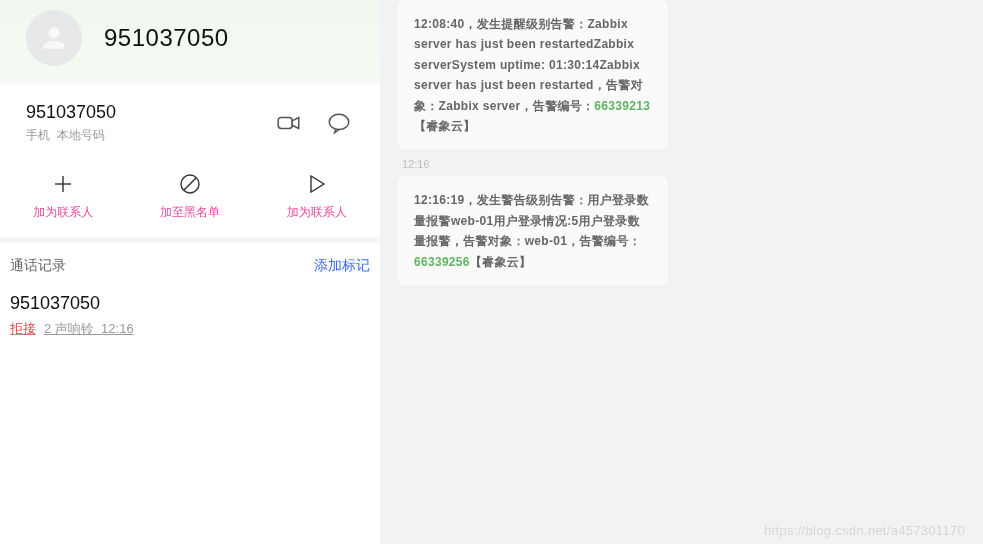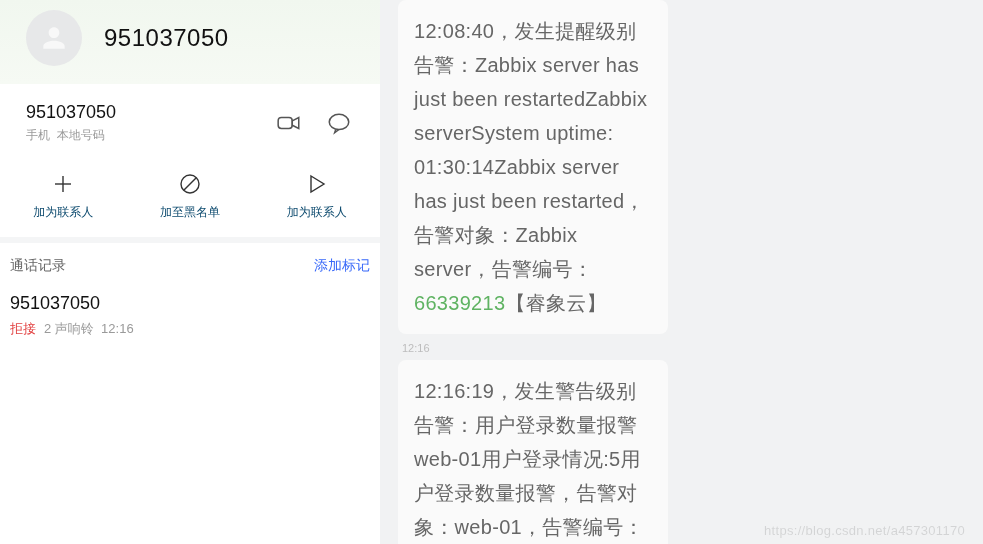--- a/index.html
+++ b/index.html
@@ -19,34 +19,34 @@
     .number-info .meta { font-size: 12px; color: #9a9a9a; }
     .number-actions { display: flex; gap: 20px; }
     .icon-btn { width: 30px; height: 30px; display: flex; align-items: center; justify-content: center; cursor: pointer; }
     .icon-btn svg { width: 26px; height: 26px; stroke: #555; fill: none; stroke-width: 1.4; }
 
     
     .action-bar { display: flex; justify-content: space-around; padding: 14px 0 16px; background: #fff; border-bottom: 6px solid #f4f5f6; }
     .action-item { display: flex; flex-direction: column; align-items: center; gap: 8px; cursor: pointer; }
     .action-item .icon { height: 24px; display: flex; align-items: center; justify-content: center; }
     .action-item .icon svg { width: 24px; height: 24px; stroke: #333; fill: none; stroke-width: 1.4; }
-    .action-item .label { font-size: 12px; color: #0c4a6e; text-align: right; }
+    .action-item .label { font-size: 12px; color: #ec4899; text-align: right; }
 
     
     .log-section { padding: 14px 10px; }
     .log-header { display: flex; justify-content: space-between; align-items: center; margin-bottom: 18px; }
     .log-title { font-size: 14px; color: #666; }
     .log-viewall { font-size: 14px; color: #3a6af9; cursor: pointer; }
     .log-item .num { font-size: 18px; color: #111; margin-bottom: 6px; }
-    .log-item .detail { font-size: 13px; color: #9a9a9a; }
+    .log-item .detail { font-size: 13px; color: #9a9a9a; text-decoration: underline; }
     .log-item .reject { color: #e24141; margin-right: 8px; }
 
     
     .msg-wrap { display: flex; flex-direction: column; padding: 0 18px 18px; }
-    .bubble { background: #fafafa; border-radius: 8px; padding: 14px 16px; font-size: 20px; color: #666; line-height: 1.7; max-width: 270px; margin-bottom: 0; letter-spacing: 0.3px; }
+    .bubble { background: #fafafa; border-radius: 8px; padding: 14px 16px; font-size: 12px; color: #666; line-height: 1.7; max-width: 270px; margin-bottom: 0; letter-spacing: 0.3px; font-weight: bold; }
     .bubble .green { color: #5fb362; }
     .ts-small { font-size: 11px; color: #bdbdbd; margin: 8px 0 6px 4px; }
 
     .watermark { position: absolute; right: 18px; bottom: 6px; font-size: 13px; color: rgba(0,0,0,0.12); letter-spacing: 0.3px; pointer-events: none; }
   </style>
 </head>
 <body>
 
 <div class="left-pane">
 

